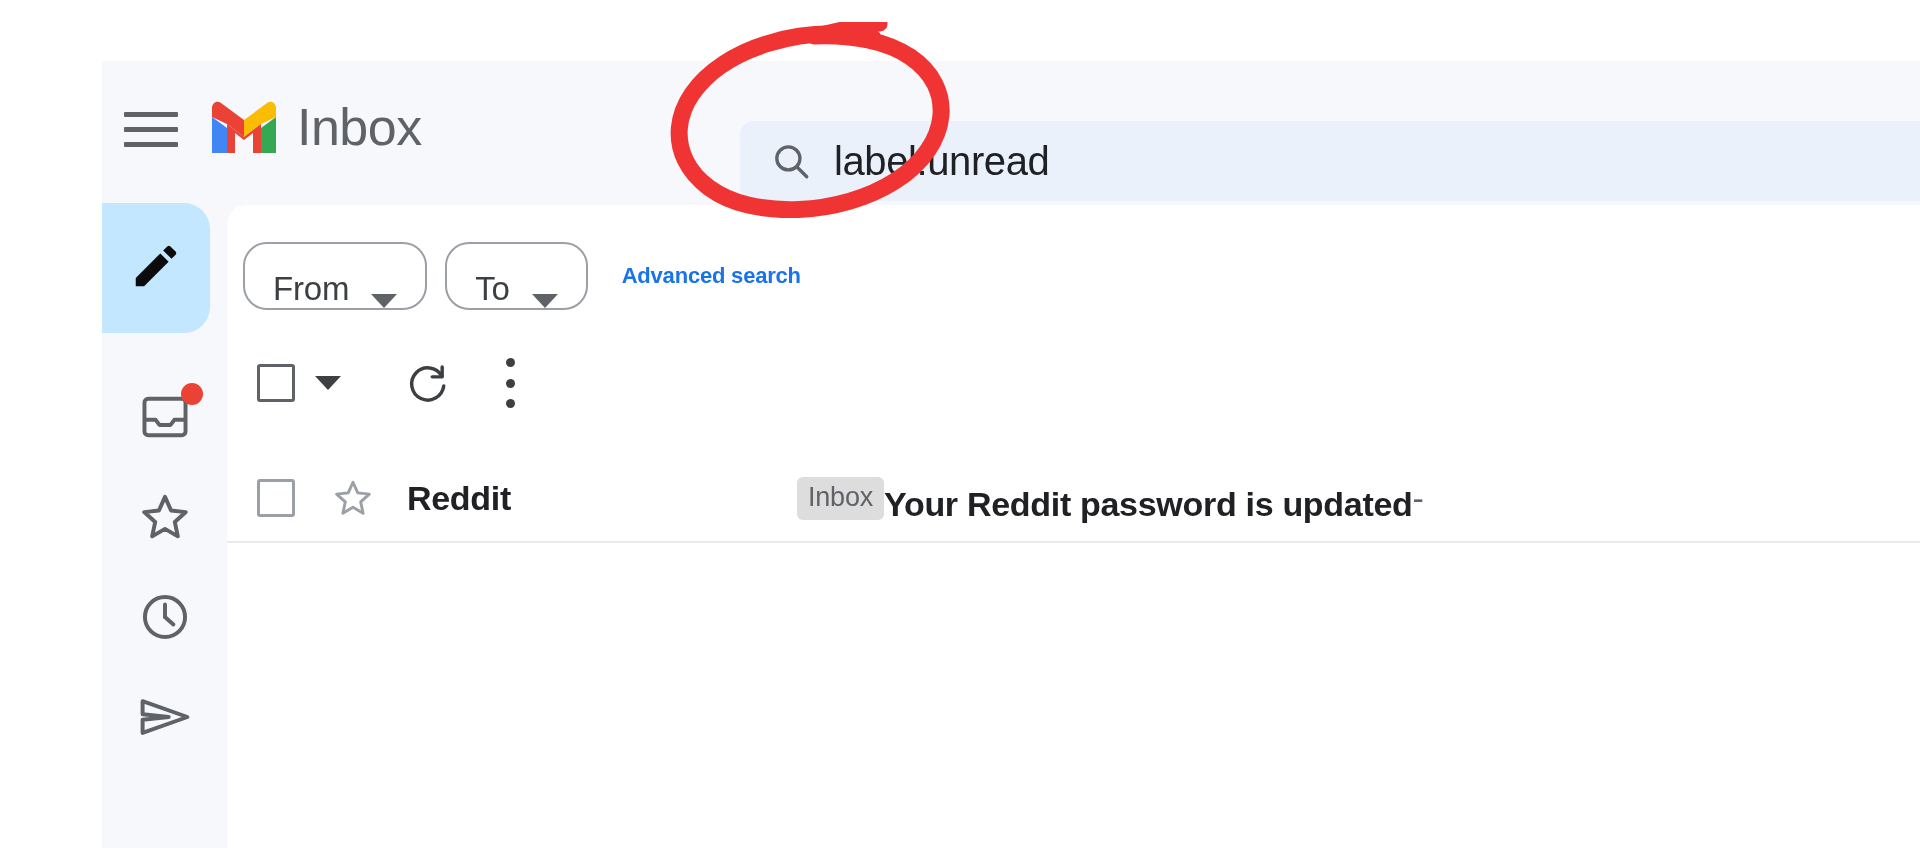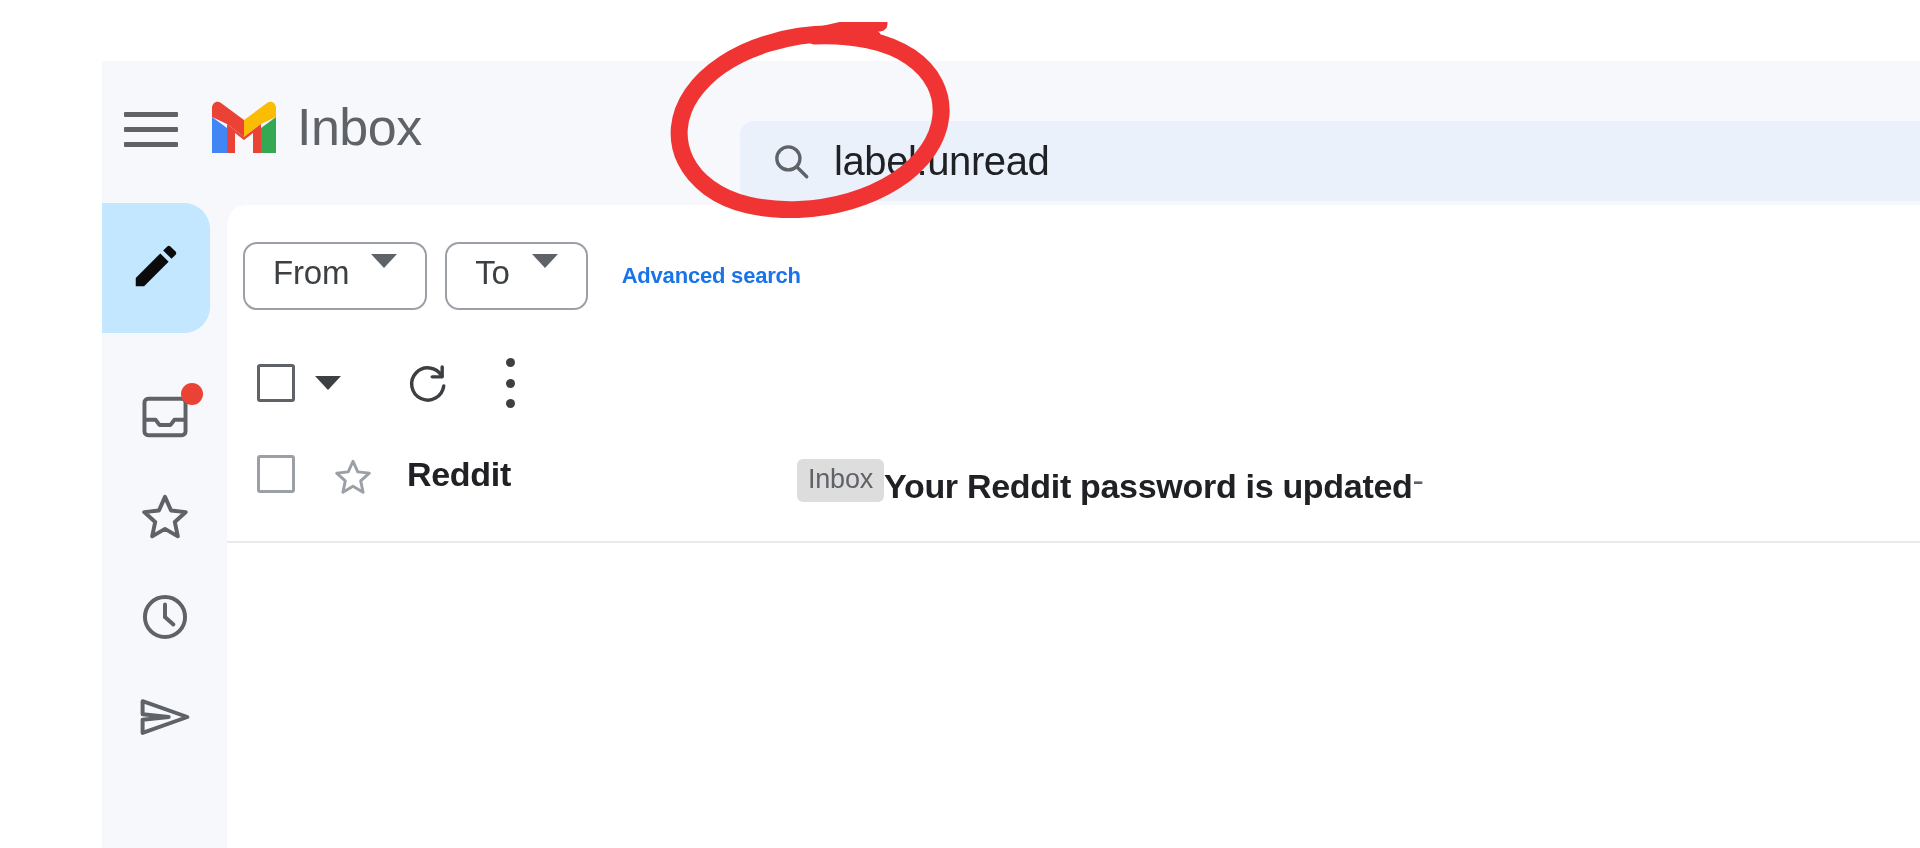--- a/index.html
+++ b/index.html
@@ -186,25 +186,25 @@
     position: absolute;
     left: 16px;
     top: 37px;
     display: flex;
     align-items: center;
     gap: 18px;
   }
   .chip {
     height: 68px;
     border: 2px solid #9aa0a6;
-    border-radius: 14px;
-    display: flex;
-    align-items: flex-start;
+    border-radius: 24px;
+    display: flex;
+    align-items: flex-end;
     gap: 22px;
-    padding: 10px 28px;
+    padding: 0 28px;
     box-sizing: border-box;
     background: #ffffff;
     cursor: pointer;
   }
   .chip .chip-label {
     font-size: 33px;
     color: #3c4043;
     white-space: nowrap;
     letter-spacing: -0.2px;
   }
@@ -272,21 +272,21 @@
   }
 
   
   #email-row {
     position: absolute;
     left: 0;
     top: 250px;
     width: 100%;
     height: 88px;
     display: flex;
-    align-items: flex-start;
+    align-items: center;
     border-bottom: 2px solid #e8eaed;
     background: #ffffff;
     cursor: pointer;
     box-sizing: border-box;
   }
   #row-checkbox {
     margin-left: 30px;
     width: 38px; height: 38px;
     border: 3px solid #9aa0a6;
     border-radius: 3px;

